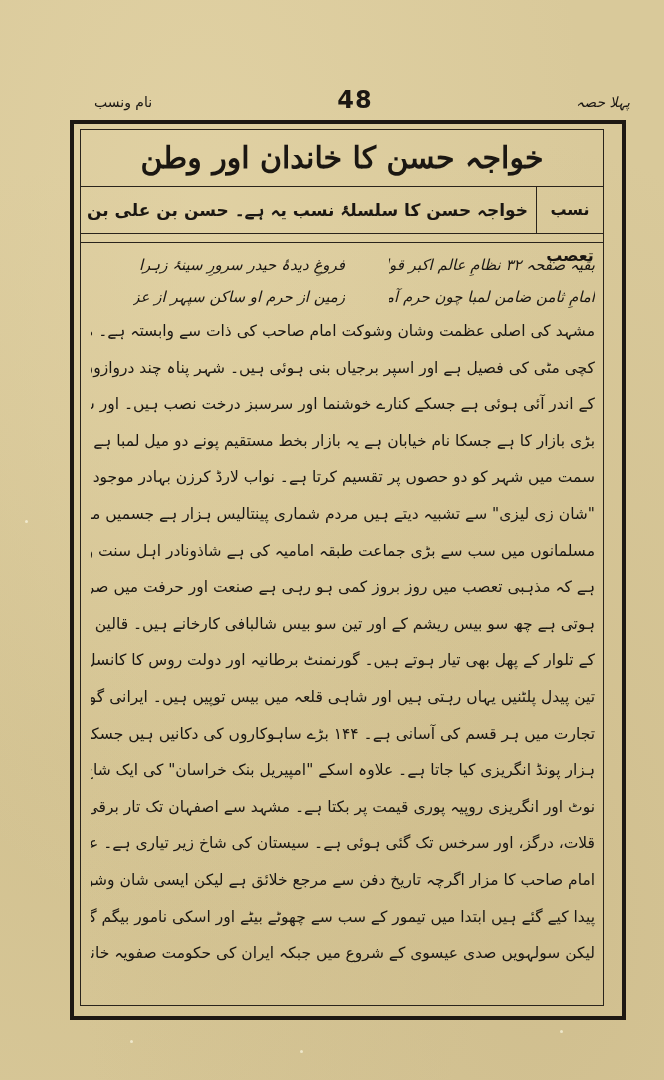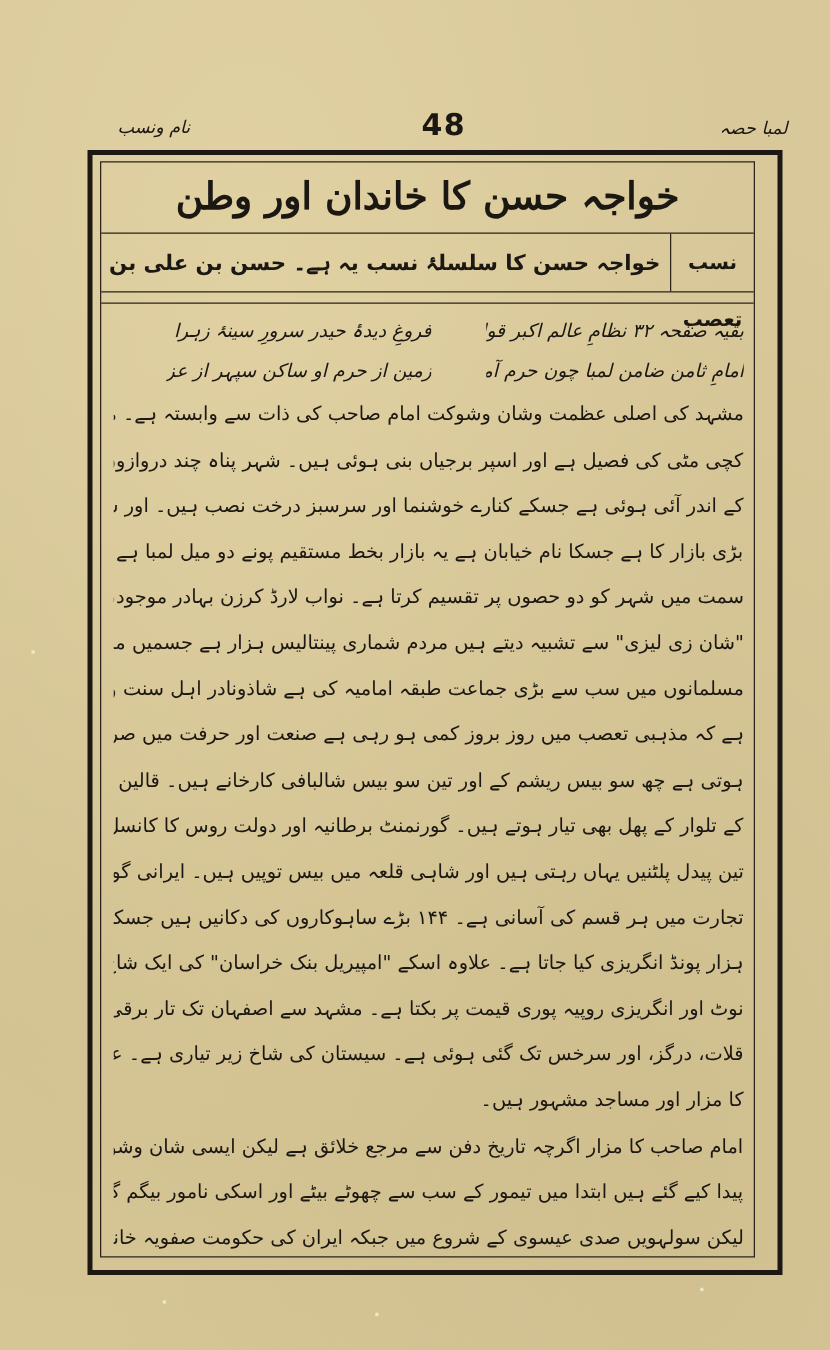--- a/index.html
+++ b/index.html
@@ -41,21 +41,20 @@
       top: -6px;
       font-size: 24px;
       font-weight: bold;
       letter-spacing: 1px;
     }
     .rh-topic {
       position: absolute;
       left: 14px;
       top: 2px;
       font-size: 14px;
-      font-style: italic;
     }
     .frame-outer {
       position: absolute;
       left: 70px;
       top: 120px;
       width: 556px;
       height: 900px;
       border: 4px solid #1d1813;
       box-sizing: border-box;
     }
@@ -151,21 +150,21 @@
       width: 3px;
       height: 3px;
       border-radius: 50%;
       background: rgba(255,255,240,0.6);
     }
   </style>
 </head>
 <body>
 
 <div class="running-head">
-  <span class="rh-section">لمبا حصہ</span>
+  <span class="rh-section">پہلا حصہ</span>
   <span class="rh-page">48</span>
   <span class="rh-topic">نام ونسب</span>
 </div>
 
 <div class="frame-outer"></div>
 
 <div class="frame-inner">
   <div class="chapter-title">خواجہ حسن کا خاندان اور وطن</div>
 
   <div class="nasab-row">
@@ -195,21 +194,20 @@
       <div class="body-line">"شان زی لیزی" سے تشبیہ دیتے ہیں مردم شماری پینتالیس ہزار ہے جسمیں مسلمان۔ عیسائی۔ یہودی۔ شامل ہیں۔ اور</div>
       <div class="body-line">مسلمانوں میں سب سے بڑی جماعت طبقہ امامیہ کی ہے شاذونادر اہل سنت وجماعت بھی ہیں البتہ یہ خوشی کا مقام</div>
       <div class="body-line">ہے کہ مذہبی تعصب میں روز بروز کمی ہو رہی ہے صنعت اور حرفت میں صرف ریشمی سوتی کپڑے اور مخمل تیار</div>
       <div class="body-line">ہوتی ہے چھ سو بیس ریشم کے اور تین سو بیس شالبافی کارخانے ہیں۔ قالین کی بھی تجارت اچھی ہوتی ہے دمشقی وضع</div>
       <div class="body-line">کے تلوار کے پھل بھی تیار ہوتے ہیں۔ گورنمنٹ برطانیہ اور دولت روس کا کانسل رہتا ہے۔ آٹھ سو جوانوں کی</div>
       <div class="body-line">تین پیدل پلٹنیں یہاں رہتی ہیں اور شاہی قلعہ میں بیس توپیں ہیں۔ ایرانی گورنر جنرل دارک قلعہ میں رہتا ہے</div>
       <div class="body-line">تجارت میں ہر قسم کی آسانی ہے۔ ۱۴۴ بڑے ساہوکاروں کی دکانیں ہیں جسکے سرمایہ کا اندازہ چھ لاکھ چھیاسٹھ</div>
       <div class="body-line">ہزار پونڈ انگریزی کیا جاتا ہے۔ علاوہ اسکے "امپیریل بنک خراسان" کی ایک شاخ بھی کھلی ہوئی ہے۔ روس کے</div>
       <div class="body-line">نوٹ اور انگریزی روپیہ پوری قیمت پر بکتا ہے۔ مشہد سے اصفہان تک تار برقی جاری ہے اور ایک شاخ</div>
       <div class="body-line">قلات، درگز، اور سرخس تک گئی ہوئی ہے۔ سیستان کی شاخ زیر تیاری ہے۔ عمارت میں امام صاحب</div>
-      <div class="body-line last">کا مزار اور مساجد مشہور ہیں۔</div>
     </div>
     <div class="paragraph">
       <div class="body-line">امام صاحب کا مزار اگرچہ تاریخ دفن سے مرجع خلائق ہے لیکن ایسی شان وشوکت کے جلوے آہستہ آہستہ</div>
       <div class="body-line">پیدا کیے گئے ہیں ابتدا میں تیمور کے سب سے چھوٹے بیٹے اور اسکی نامور بیگم گوہرشاد نے اسکو فرش وآراستہ کیا ہے</div>
       <div class="body-line last">
         <span>لیکن سولہویں صدی عیسوی کے شروع میں جبکہ ایران کی حکومت صفویہ خاندان میں آئی</span>
         
       </div>
     </div>
   </div>

